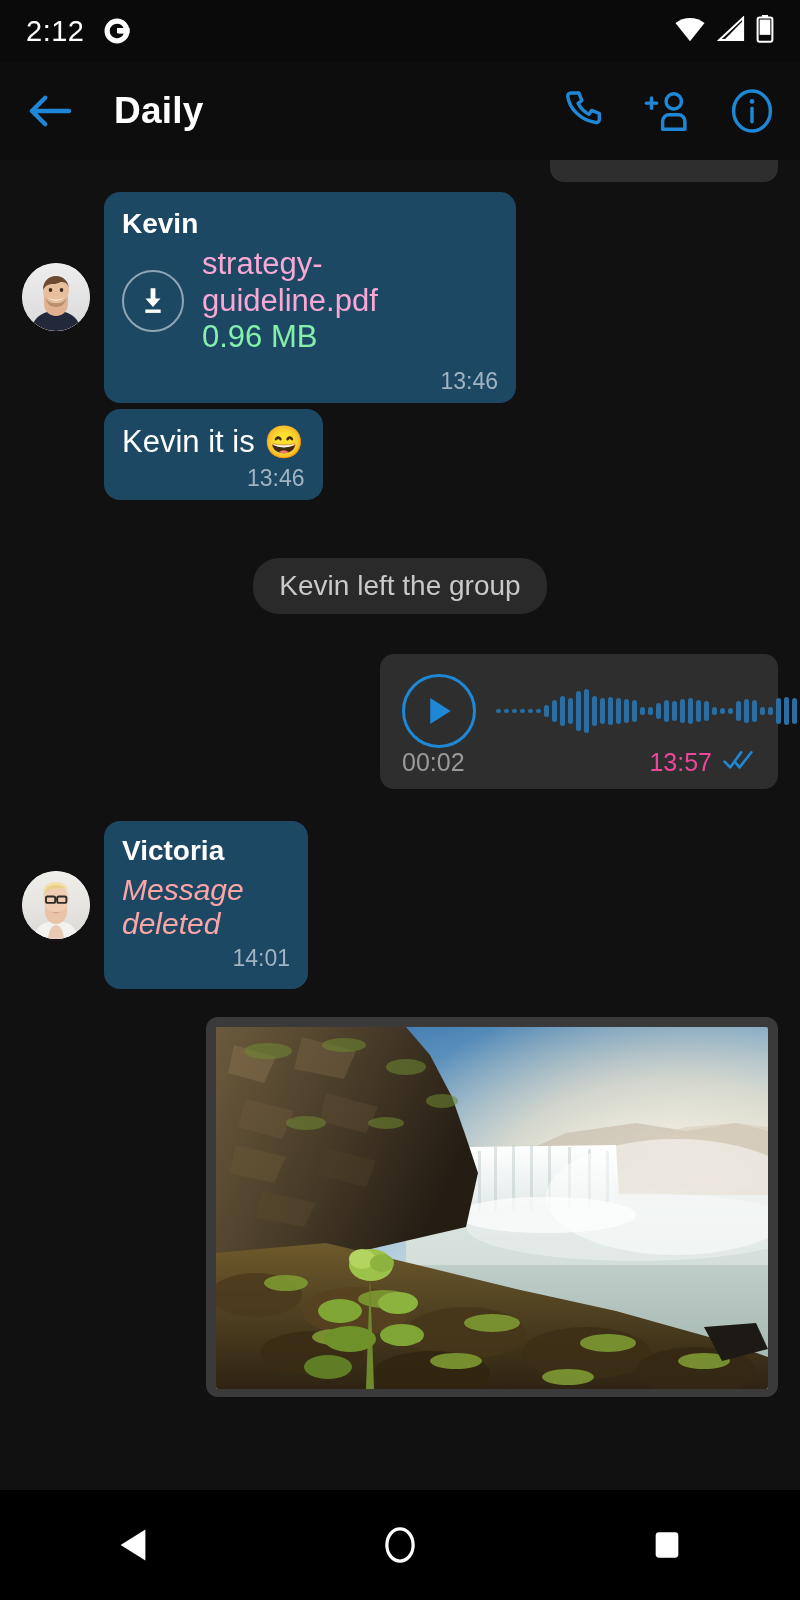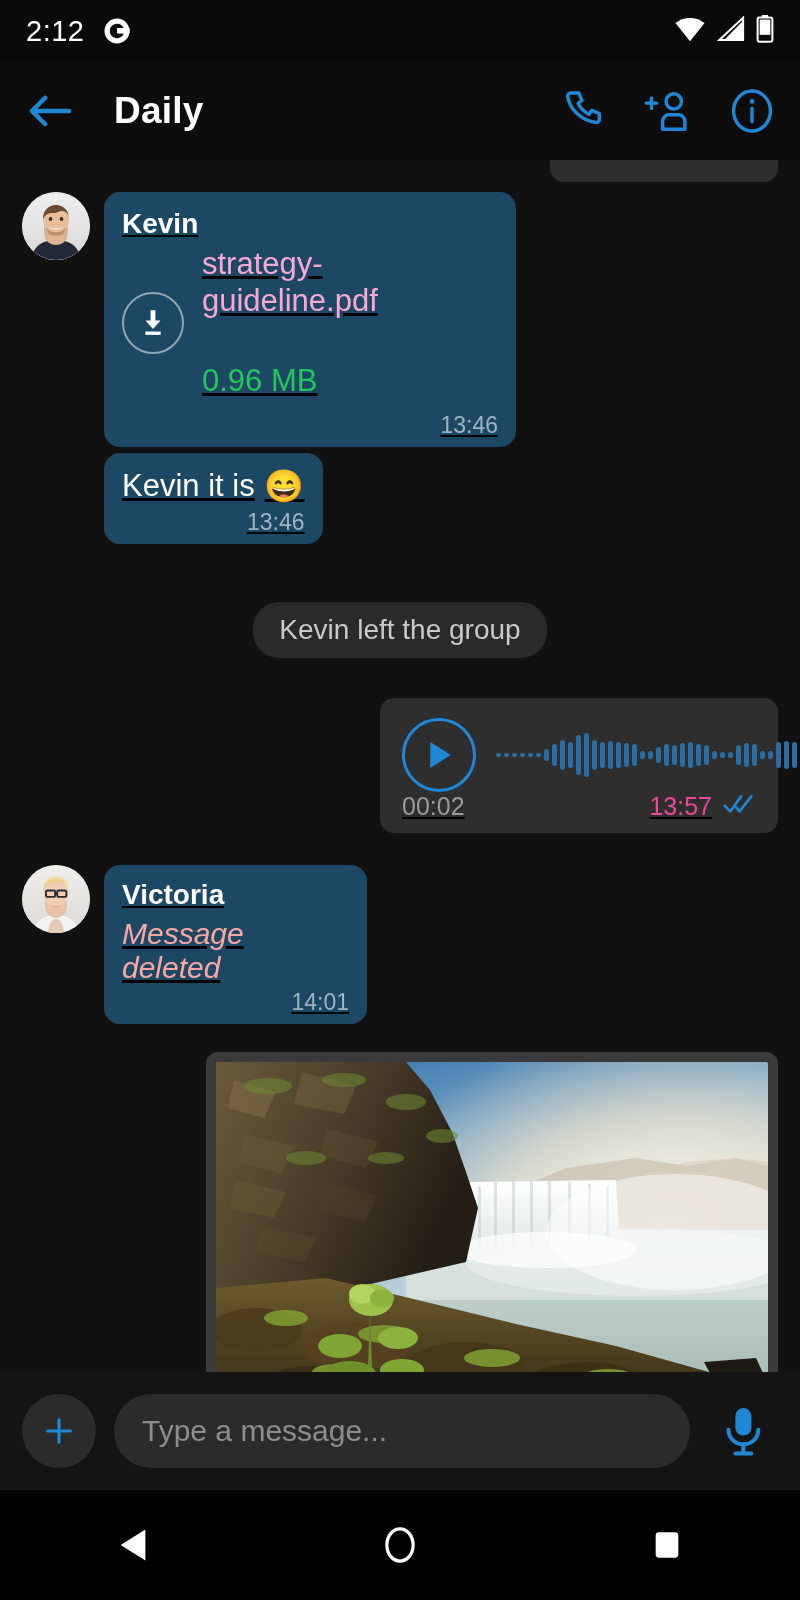--- a/index.html
+++ b/index.html
@@ -47,21 +47,21 @@
   .header-actions { margin-left: auto; display: flex; align-items: center; gap: 32px; }
   .hdr-icon { width: 52px; height: 52px; display:flex; align-items:center; justify-content:center; cursor:pointer; }
 
   
   .messages {
     flex: 1 1 auto;
     position: relative;
     overflow: hidden;
     padding: 0 22px;
   }
-  .msg-row { display: flex; align-items: flex-start; text-decoration: underline; }
+  .msg-row { display: flex; align-items: center; }
   .msg-row.out { justify-content: flex-end; }
   .avatar {
     width: 68px; height: 68px; border-radius: 50%;
     flex: 0 0 68px; overflow: hidden;
     background: #d8d8d8;
   }
   .avatar svg { display: block; width: 100%; height: 100%; }
 
   .bubble-in {
     background: #1d4864;
@@ -78,21 +78,21 @@
 
   .file-row { display: flex; align-items: center; gap: 18px; }
   .dl-circle {
     width: 62px; height: 62px; border-radius: 50%;
     border: 2px solid #8fa6b4;
     flex: 0 0 62px;
     display: flex; align-items: center; justify-content: center;
   }
   .file-meta { display: flex; flex-direction: column; }
   .file-name { font-size: 31px; color: #f9a8d4; line-height: 1.18; }
-  .file-size { font-size: 31px; color: #22c55e; line-height: 1.18; margin-top: 44px; }
+  .file-size { font-size: 31px; color: #86efac; line-height: 1.18; }
 
   .text-line { font-size: 31px; color: #ffffff; display:flex; align-items:center; gap:10px; }
   .deleted-line { font-size: 30px; color: #fca5a5; font-style: italic; }
 
   
   .sys-row { display: flex; justify-content: center; }
   .sys-pill {
     background: #2a2a2a; border-radius: 26px;
     padding: 12px 26px;
     color: #c9c9c9; font-size: 28px;
@@ -374,21 +374,21 @@
             <ellipse cx="34" cy="28" rx="12.5" ry="14" fill="#f0cdb2"></ellipse>
             <path d="M21 28c0-10 6-16 13-16s13 6 13 16c0-7-2-10-6-11-4-1-6 1-11 1-4 0-8 3-9 10z" fill="#e8d08a"></path>
             <path d="M20 22c2-8 8-11 14-11 7 0 12 4 13 11-3-6-8-8-13-8s-11 2-14 8z" fill="#f2e0a8"></path>
             <rect x="24" y="25.5" width="9.2" height="6.4" rx="1.6" fill="none" stroke="#2b2b2b" stroke-width="1.9"></rect>
             <rect x="35.2" y="25.5" width="9.2" height="6.4" rx="1.6" fill="none" stroke="#2b2b2b" stroke-width="1.9"></rect>
             <path d="M33.2 28.4h2" stroke="#2b2b2b" stroke-width="1.8"></path>
             <path d="M30 40c2 2 6 2 8 0-1 3-7 3-8 0z" fill="#c97b7b"></path>
           </g>
         </svg>
       </span>
-      <div class="bubble-in" style="width:263px;padding:14px 18px 8px 18px;">
+      <div class="bubble-in" style="width:204px;padding:14px 18px 17px 18px;">
         <div class="sender-name">Victoria</div>
         <div class="deleted-line">Message deleted</div>
         <div class="time-in" style="margin-top:4px;">14:01</div>
       </div>
     </div>
 
     <div class="msg-row out" style="margin-top:28px;">
       <div class="img-bubble">
         <span class="photo">
           <svg viewBox="0 0 552 362" preserveAspectRatio="none">
@@ -499,37 +499,20 @@
             <ellipse cx="186" cy="308" rx="22" ry="11" fill="#7fa634"></ellipse>
             <ellipse cx="112" cy="340" rx="24" ry="12" fill="#5f7d24"></ellipse>
           </svg>
         </span>
 
       </div>
     </div>
 
   </div>
 
-  <div class="composer">
-    <span class="plus-btn">
-      <svg width="34" height="34" viewBox="0 0 24 24">
-        <path fill="none" stroke="#1e88d6" stroke-width="2.2" stroke-linecap="round" d="M12 4v16M4 12h16"></path>
-      </svg>
-    </span>
-    <span class="input-wrap">
-      <input type="text" placeholder="Type a message..." style="">
-    </span>
-    <span class="mic-btn">
-      <svg width="42" height="50" viewBox="0 0 22 26">
-        <rect x="7" y="1" width="8.4" height="14.4" rx="4.2" fill="#1e88d6"></rect>
-        <path fill="none" stroke="#1e88d6" stroke-width="2.1" stroke-linecap="round" d="M3.4 12.4c0 4.3 3.4 7.6 7.8 7.6s7.8-3.3 7.8-7.6"></path>
-        <path fill="none" stroke="#1e88d6" stroke-width="2.1" stroke-linecap="round" d="M11.2 20v4.6M7 24.8h8.4"></path>
-      </svg>
-    </span>
-  </div>
 
   <div class="navbar">
     <span class="nav-btn">
       <svg width="32" height="34" viewBox="0 0 20 22">
           <path fill="#ffffff" d="M18 1 2 11l16 10z"></path>
         </svg>
     </span>
     <span class="nav-btn">
       <svg width="34" height="38" viewBox="0 0 22 26">
           <ellipse cx="11" cy="13" rx="9" ry="11" fill="none" stroke="#ffffff" stroke-width="2.2"></ellipse>

